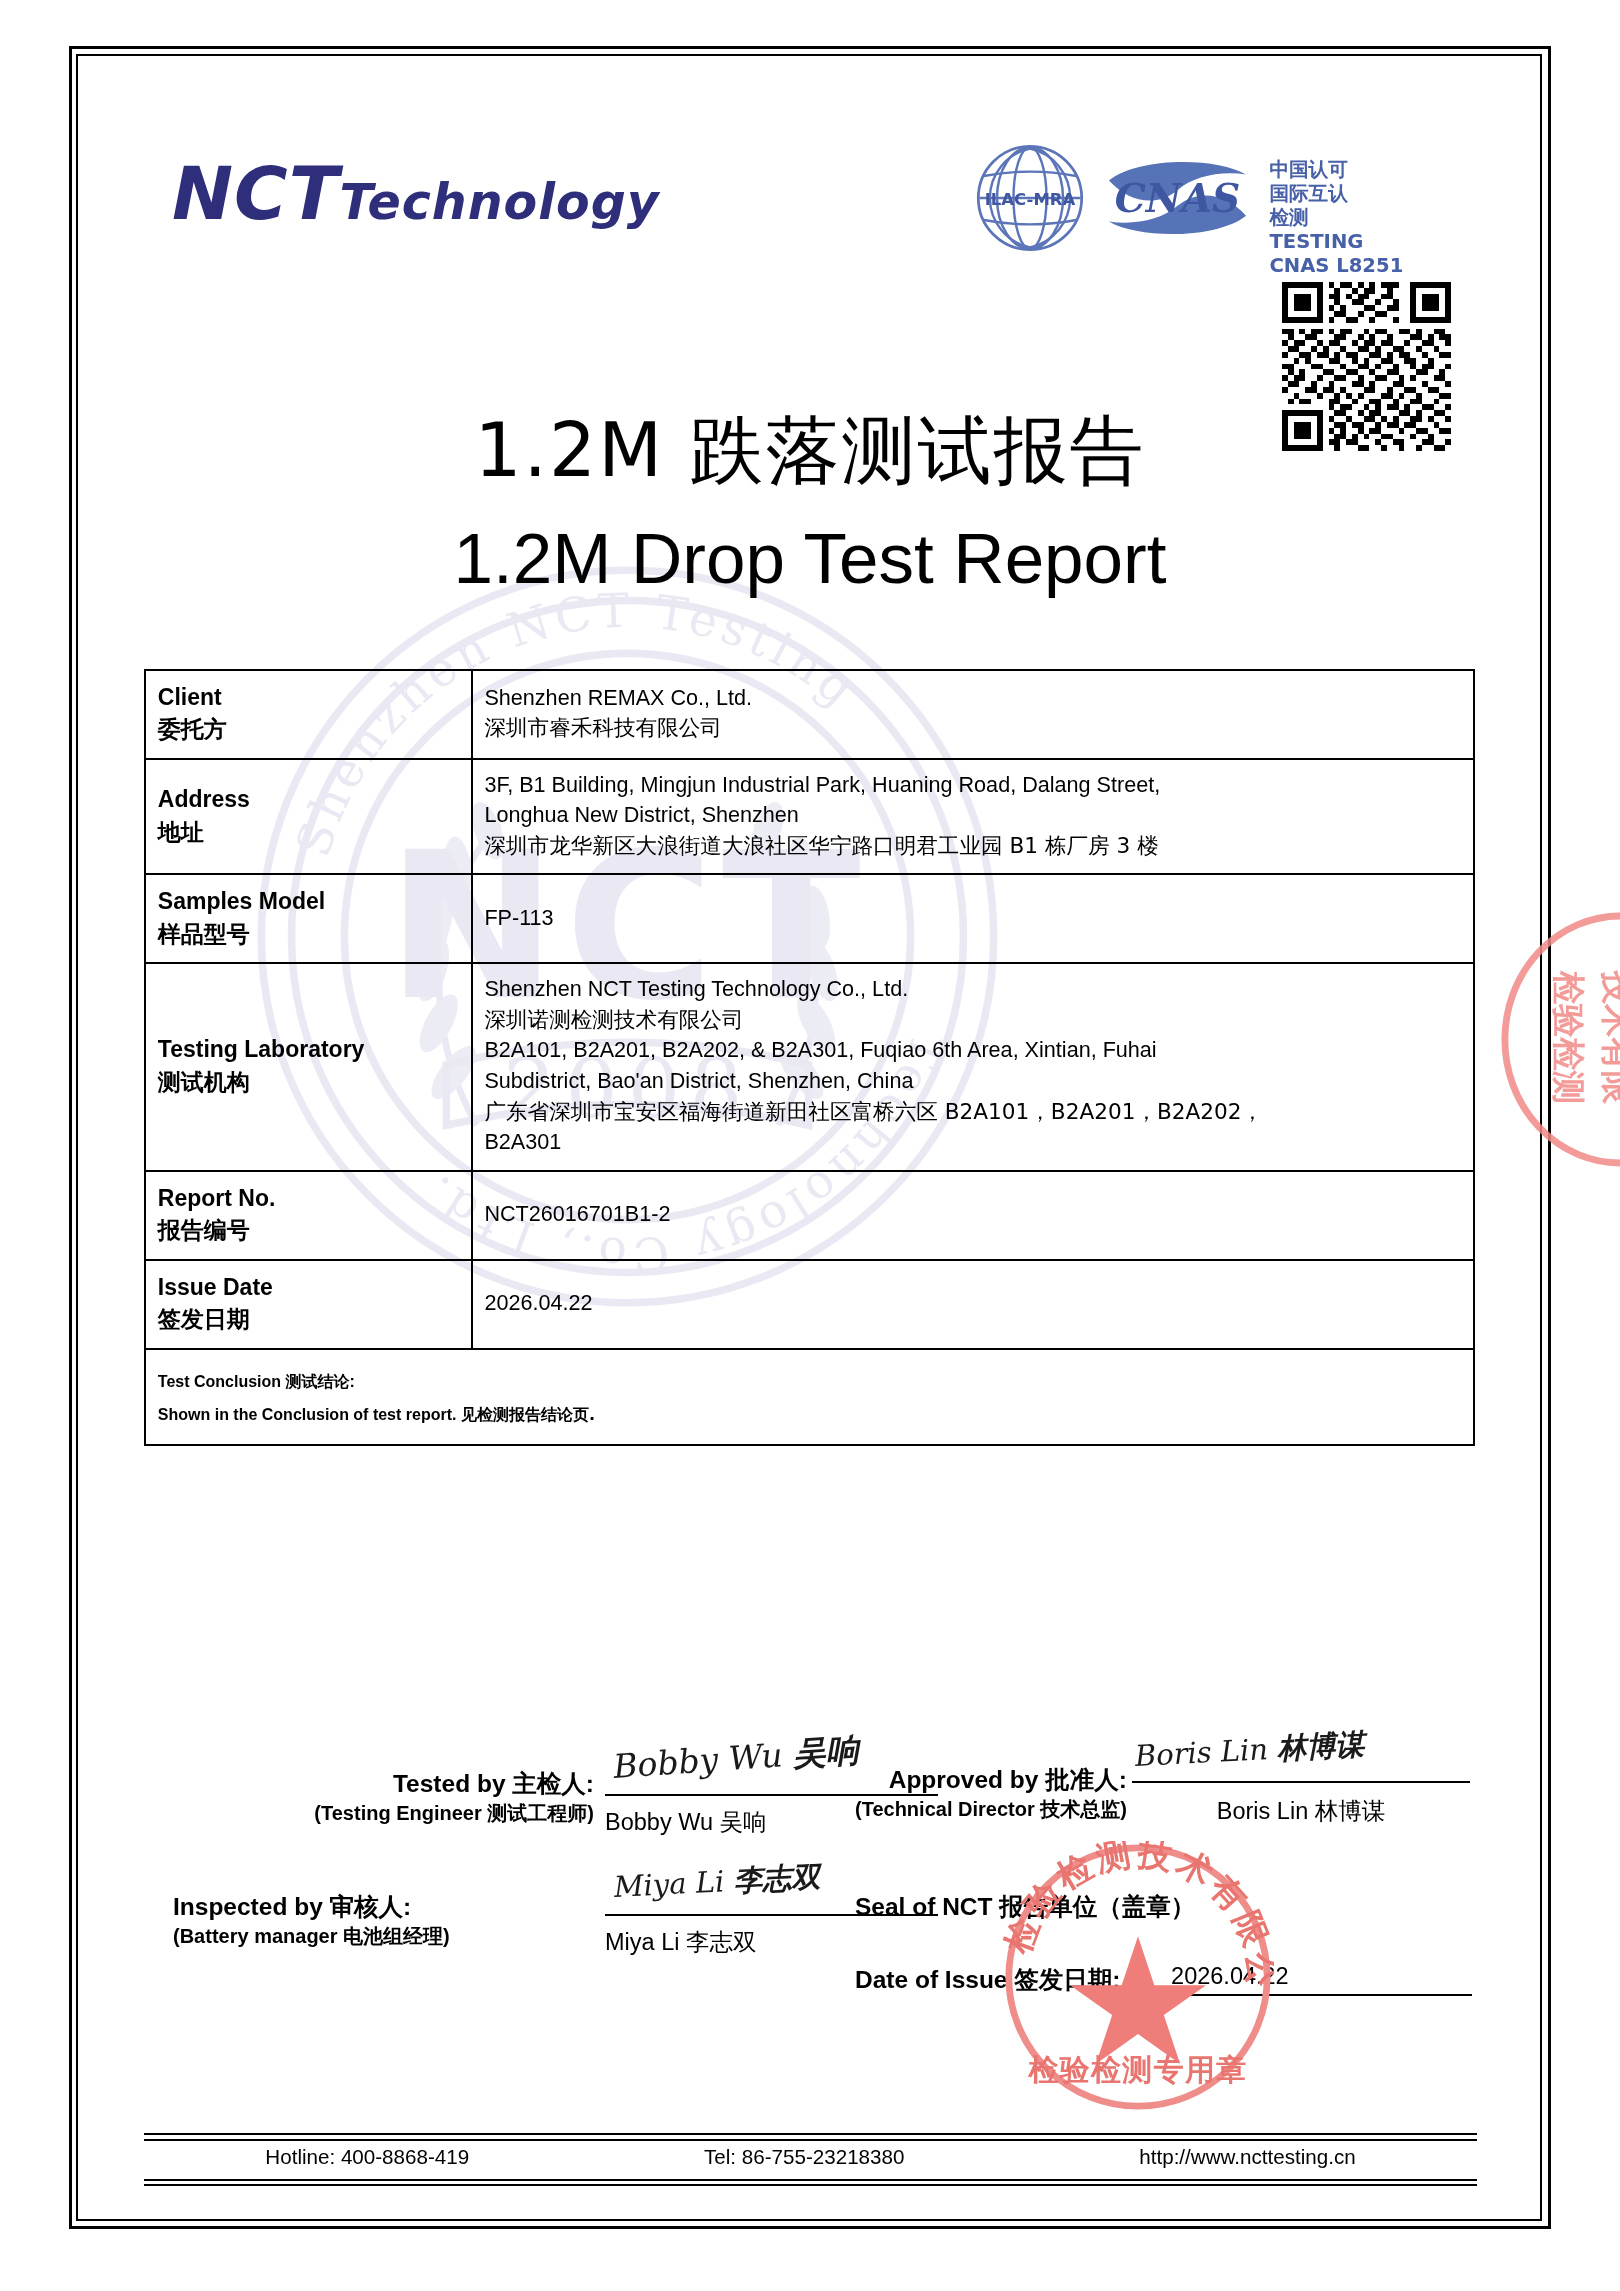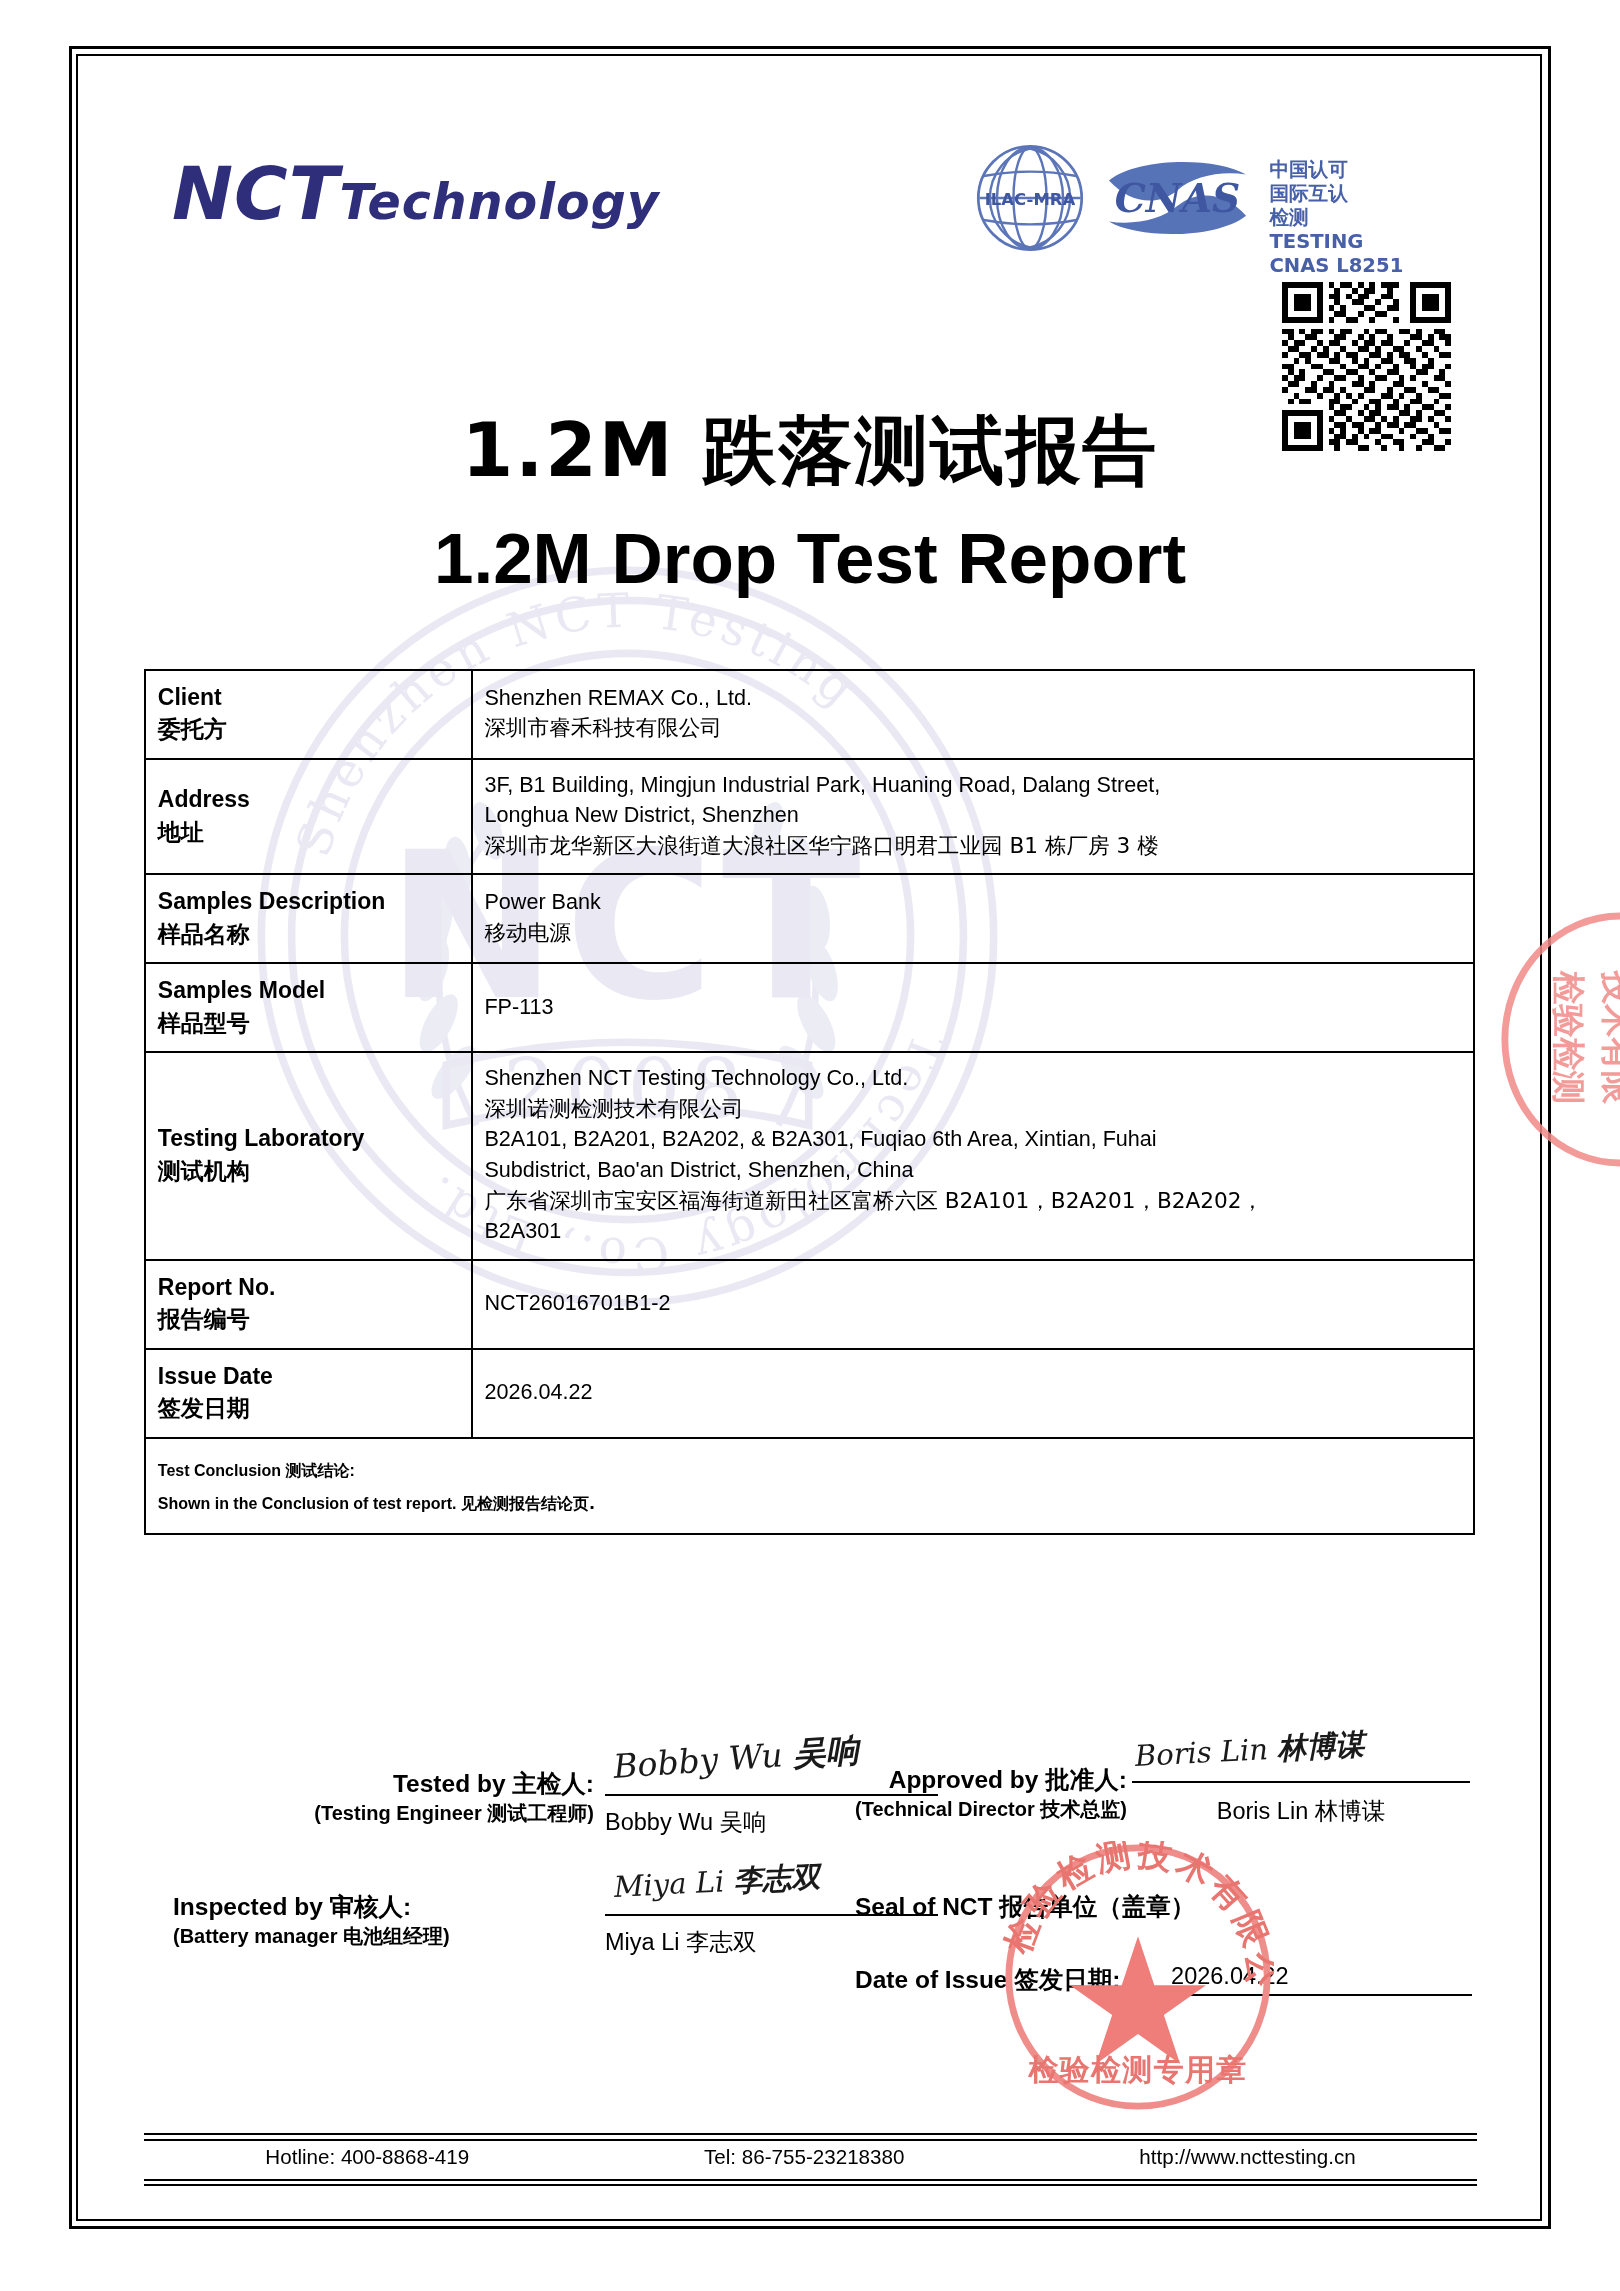--- a/index.html
+++ b/index.html
@@ -108,21 +108,21 @@
     top: 282px;
     width: 169px;
     height: 169px;
   }
 
   
   #title-cn, #title-en {
     position: absolute;
     left: 0; right: 0;
     text-align: center;
-    font-weight: bold;
+    font-weight: normal;
     color: #000;
   }
   #title-cn {
     top: 402px;
     font-size: 74px;
     font-family: "DejaVu Sans", sans-serif;
     letter-spacing: 2px;
   }
   #title-en {
     top: 518px;
@@ -600,30 +600,20 @@
           <div class="cn">地址</div>
         </td>
         <td class="value">
           <div>3F, B1 Building, Mingjun Industrial Park, Huaning Road, Dalang Street,</div>
           <div>Longhua New District, Shenzhen</div>
           <div class="cn">深圳市龙华新区大浪街道大浪社区华宁路口明君工业园 B1 栋厂房 3 楼</div>
         </td>
       </tr>
       <tr>
         <td class="label">
-          <div>Samples Description</div>
-          <div class="cn">样品名称</div>
-        </td>
-        <td class="value">
-          <div>Power Bank</div>
-          <div class="cn">移动电源</div>
-        </td>
-      </tr>
-      <tr>
-        <td class="label">
           <div>Samples Model</div>
           <div class="cn">样品型号</div>
         </td>
         <td class="value">
           <div>FP-113</div>
         </td>
       </tr>
       <tr>
         <td class="label">
           <div>Testing Laboratory</div>

